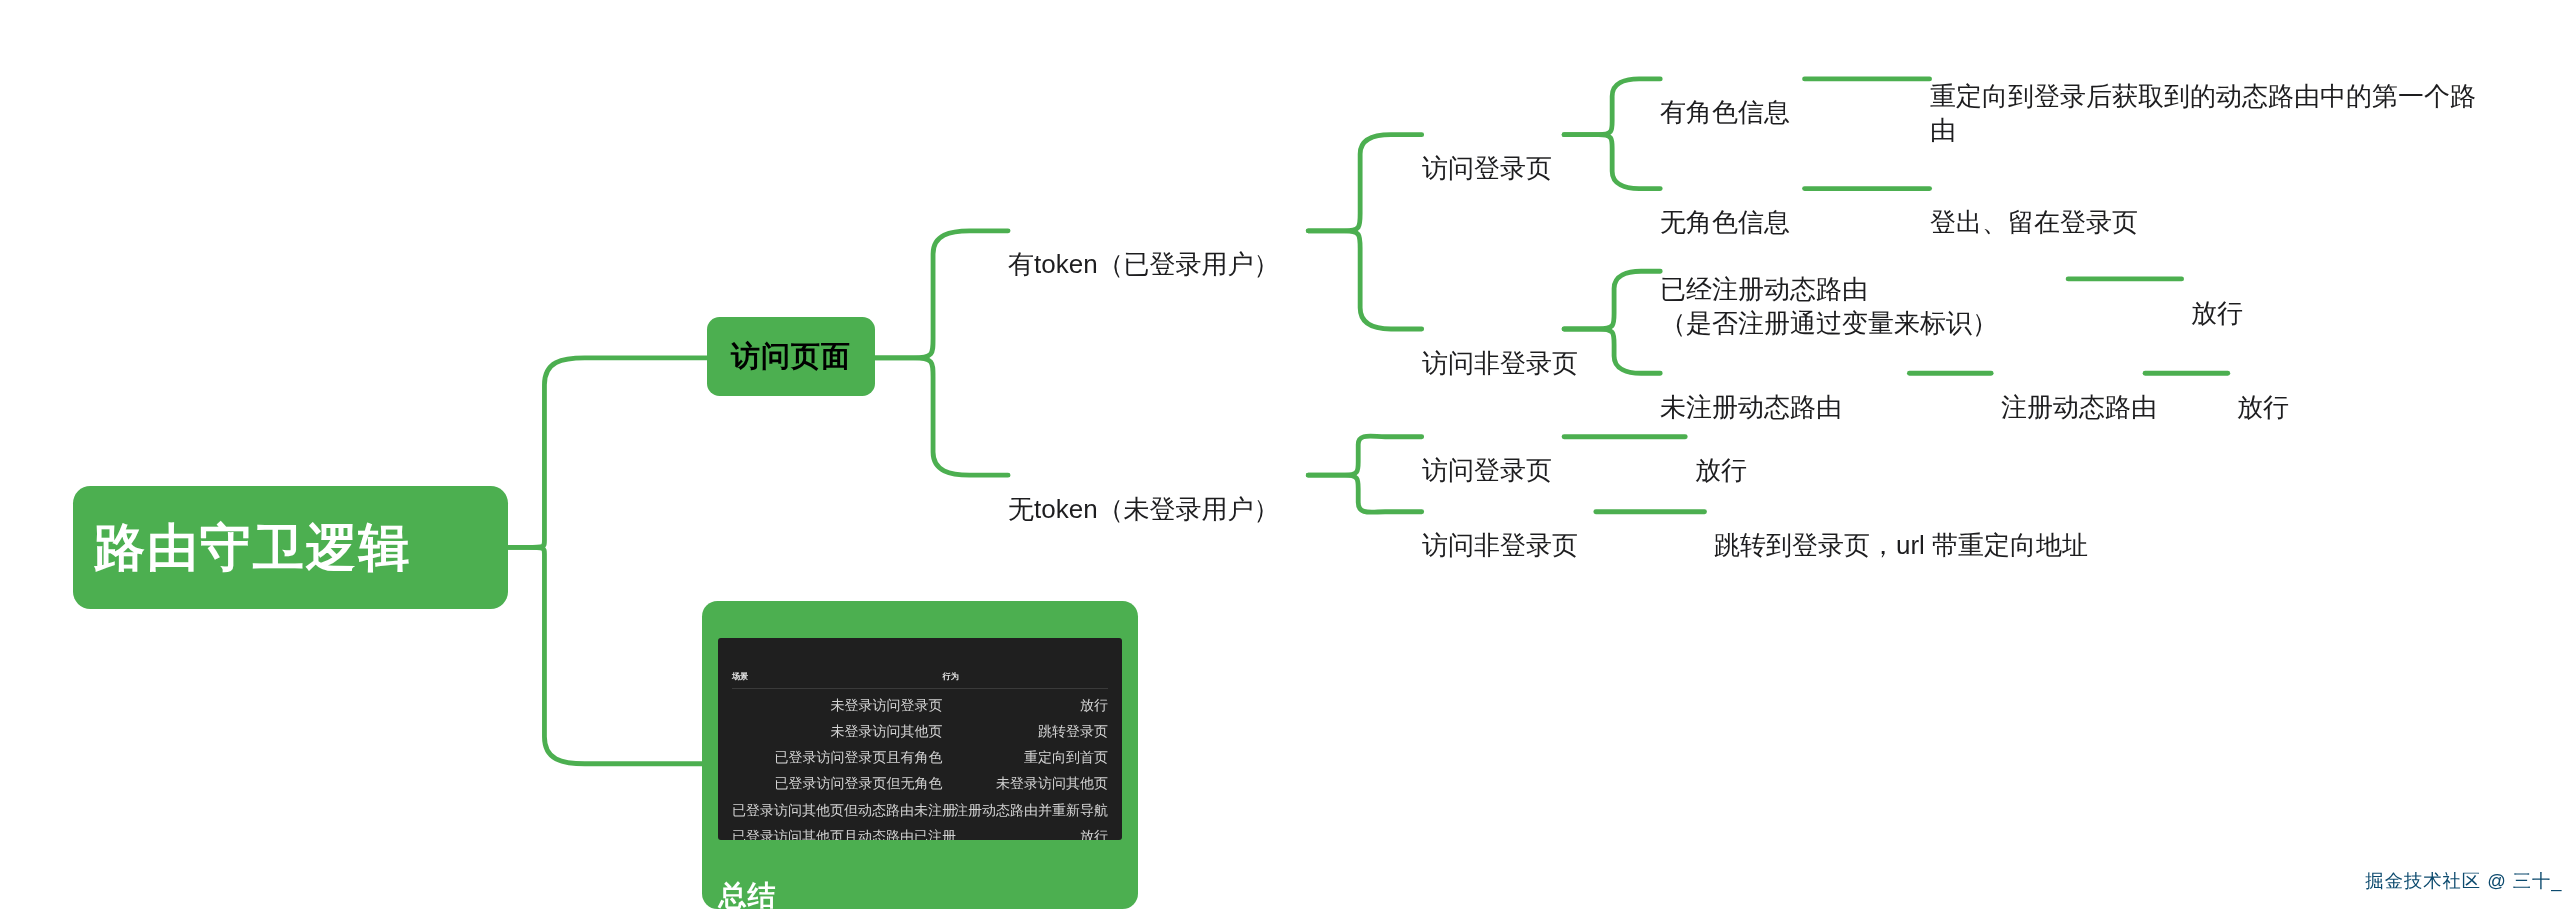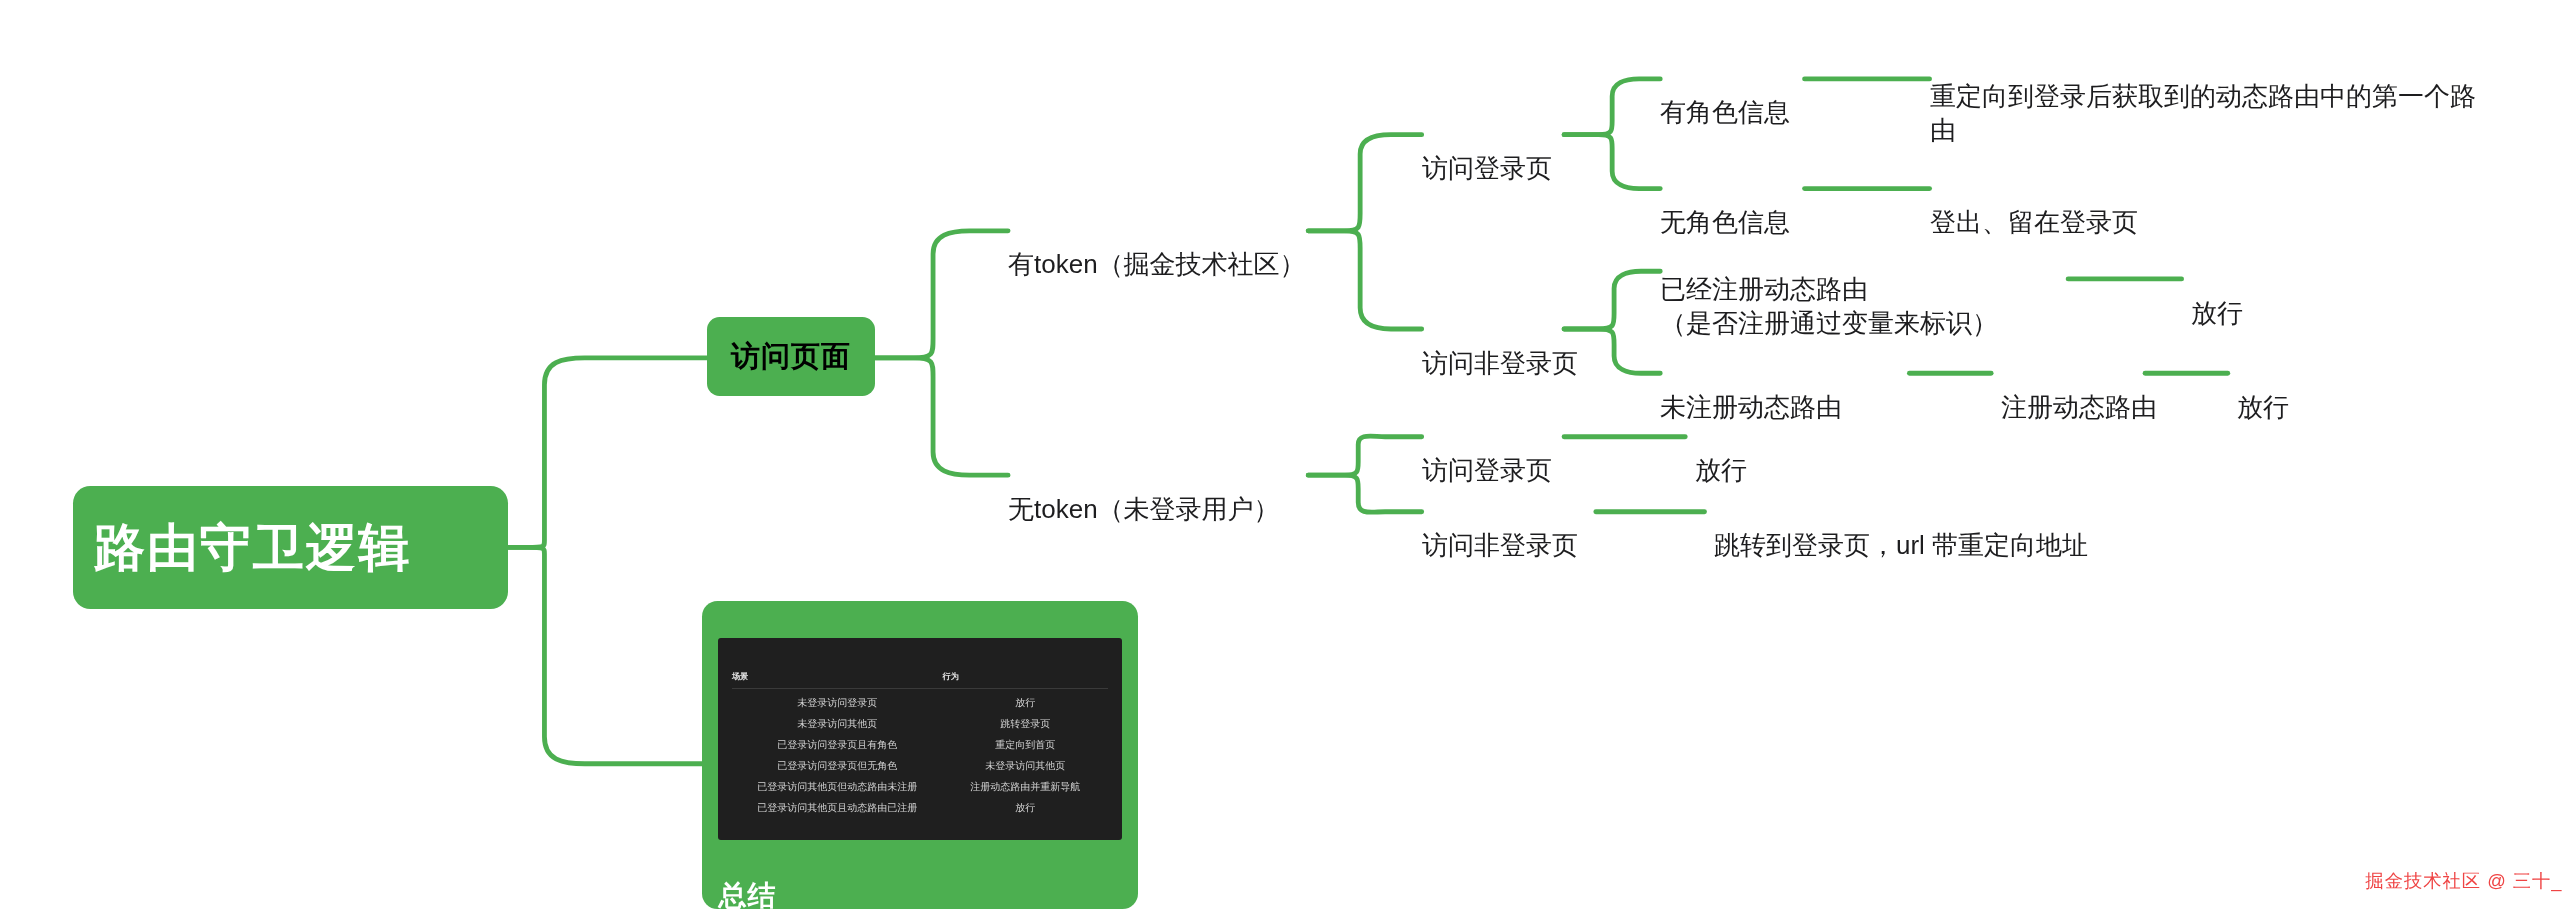--- a/index.html
+++ b/index.html
@@ -87,41 +87,41 @@
   }
   table.summary-table th {
     text-align: left;
     color: #e8e8e8;
     font-size: 8.2px;
     font-weight: 700;
     padding: 3.8px 0 5.8px 0;
     border-bottom: 1px solid #3a3a3a;
   }
   table.summary-table td {
-    text-align: center;
+    text-align: right;
     color: #d4d4d4;
-    font-size: 10px;
+    font-size: 14px;
     font-weight: 400;
     padding: 8.2px 0 0 0;
     white-space: nowrap;
   }
   table.summary-table th:first-child,
   table.summary-table td:first-child { width: 56%; }
   .summary-label {
     margin-top: 17.3px;
     color: #ffffff;
     font-size: 28px;
     font-weight: 700;
     letter-spacing: 1px;
   }
   
   .watermark {
     position: absolute;
     right: 13.5px; bottom: 17.3px;
-    color: #ef4444;
+    color: #0c4a6e;
     font-size: 18.3px;
     letter-spacing: 1px;
     user-select: none;
   }
 </style>
 </head>
 <body>
 
 <div id="canvas">
 
@@ -161,21 +161,21 @@
 
   <div class="node root-node">
     <span>路由守卫逻辑</span>
   </div>
 
   <div class="node topic-node">
     <span>访问页面</span>
   </div>
 
   <div class="node txt" style="left:1008px; top:215px;">
-    <span>有token（掘金技术社区）</span>
+    <span>有token（已登录用户）</span>
   </div>
   <div class="node txt" style="left:1008px; top:460px;">
     <span>无token（未登录用户）</span>
   </div>
 
   <div class="node txt" style="left:1422px; top:119px;">
     <span>访问登录页</span>
   </div>
   <div class="node txt" style="left:1422px; top:314px;">
     <span>访问非登录页</span>

